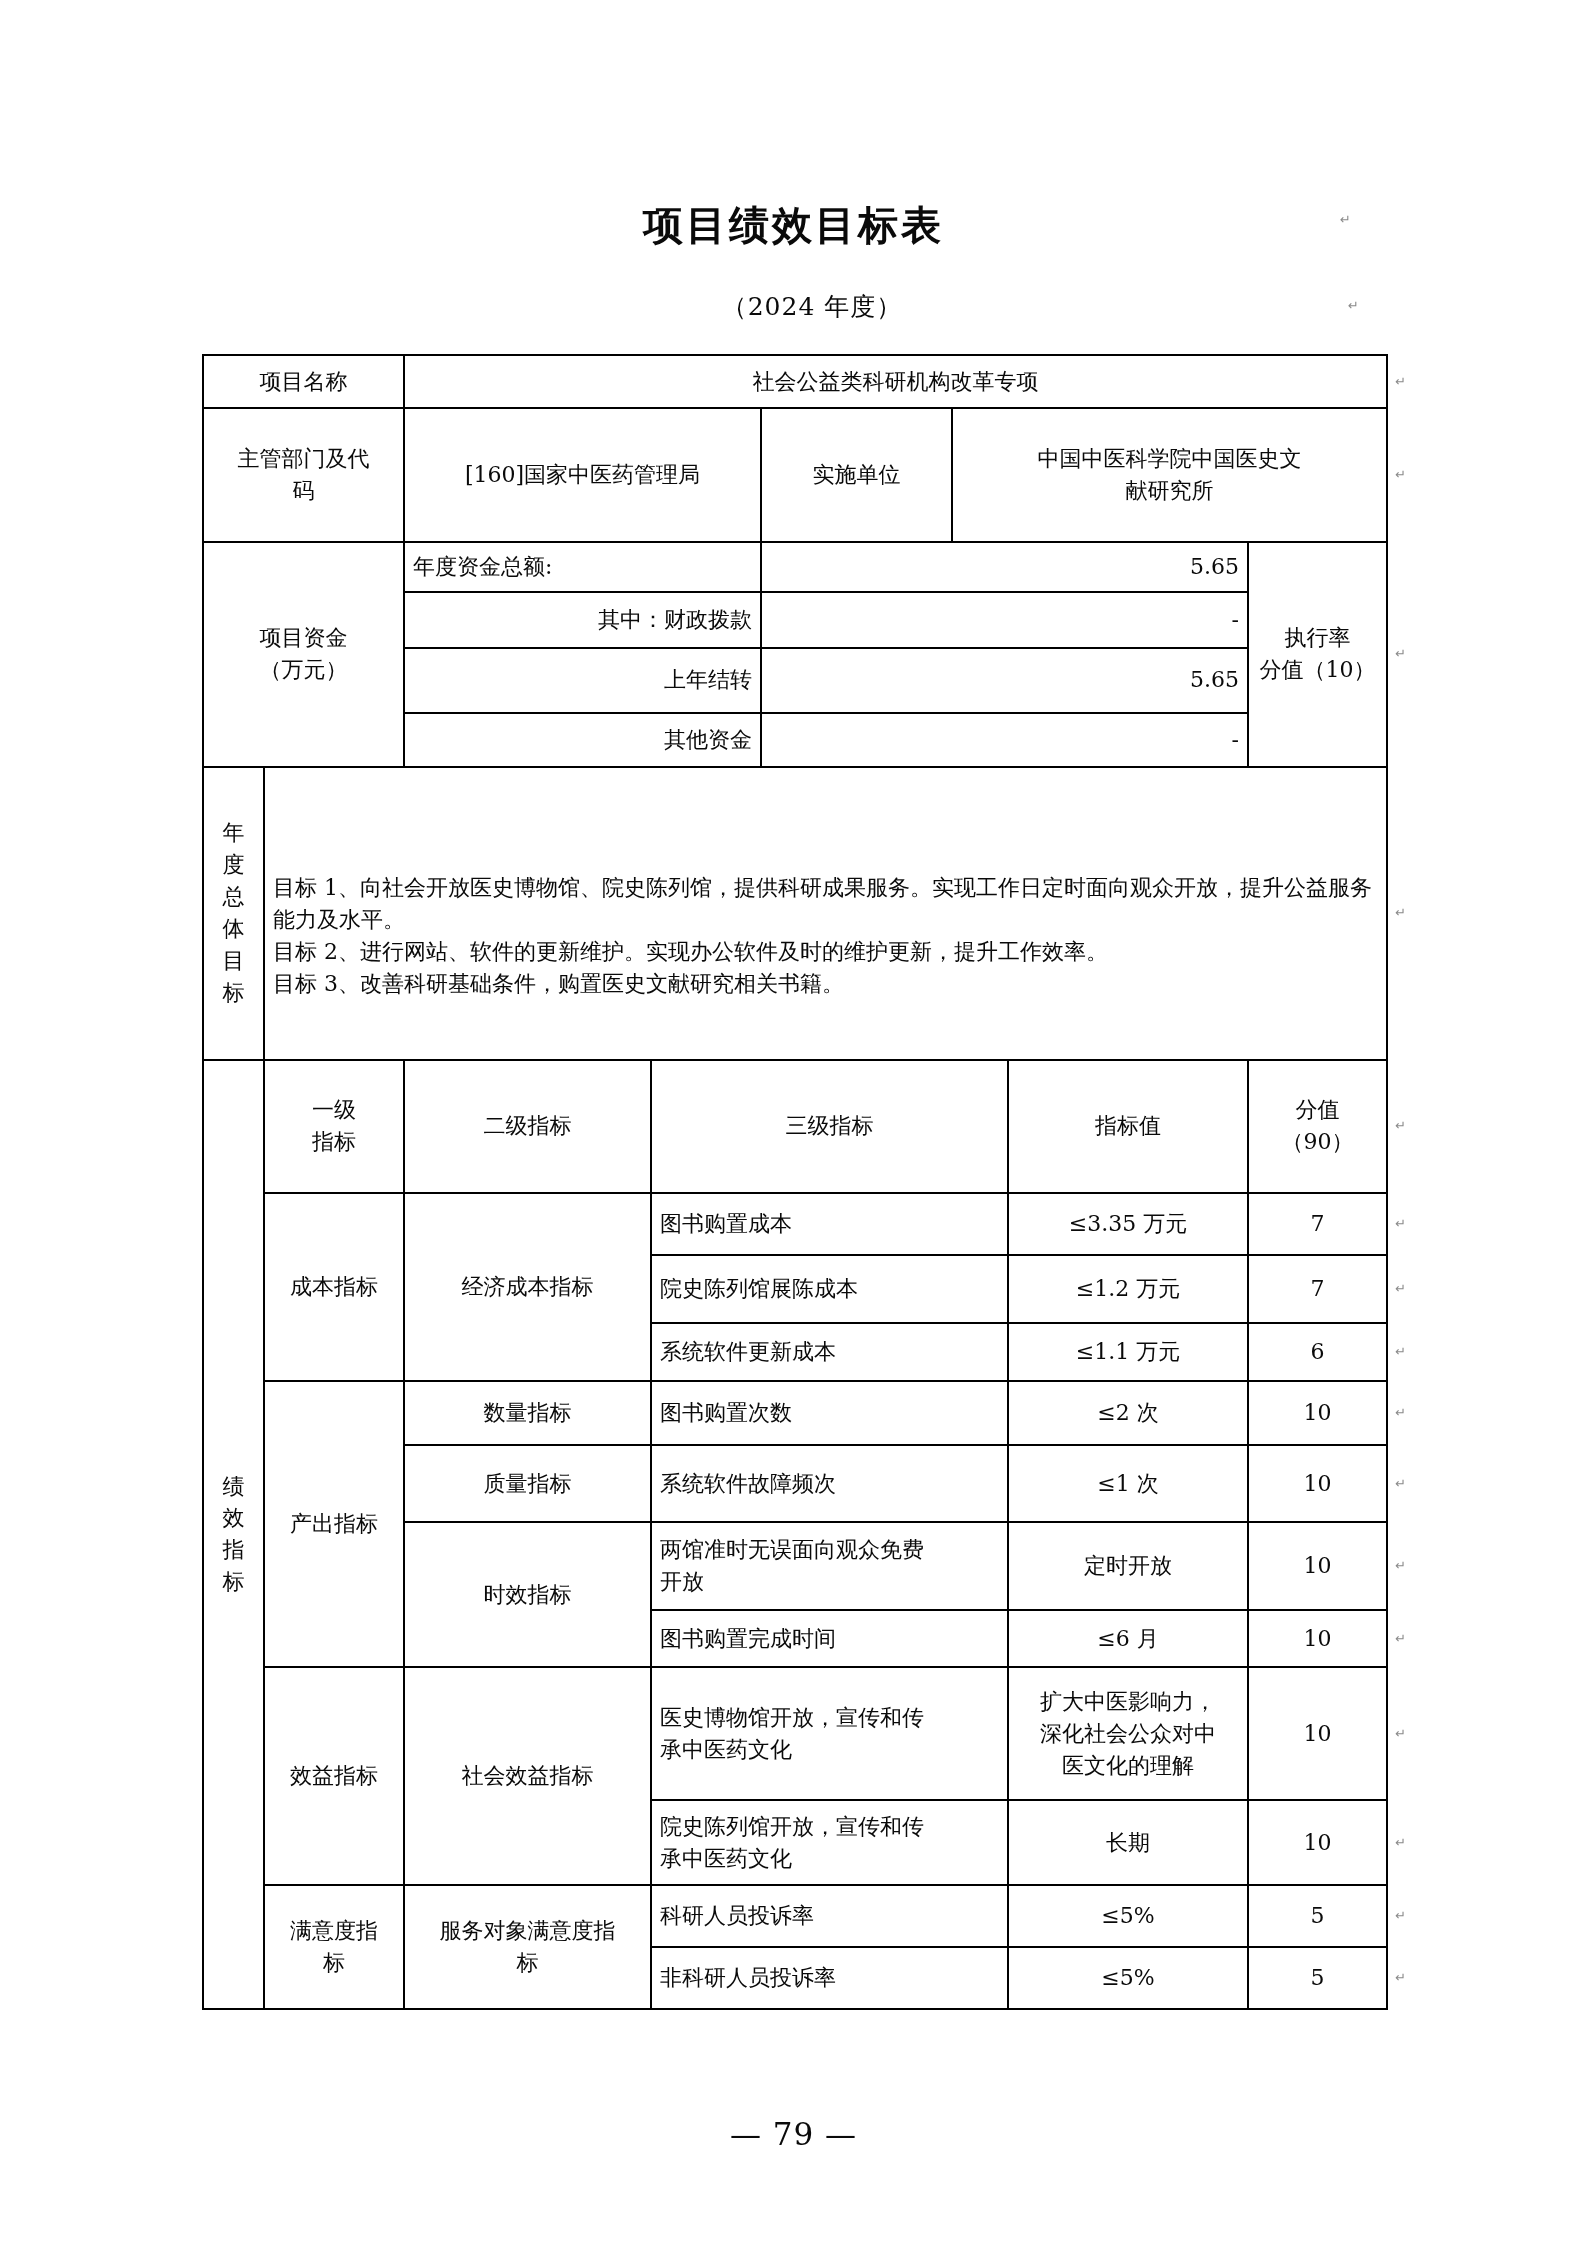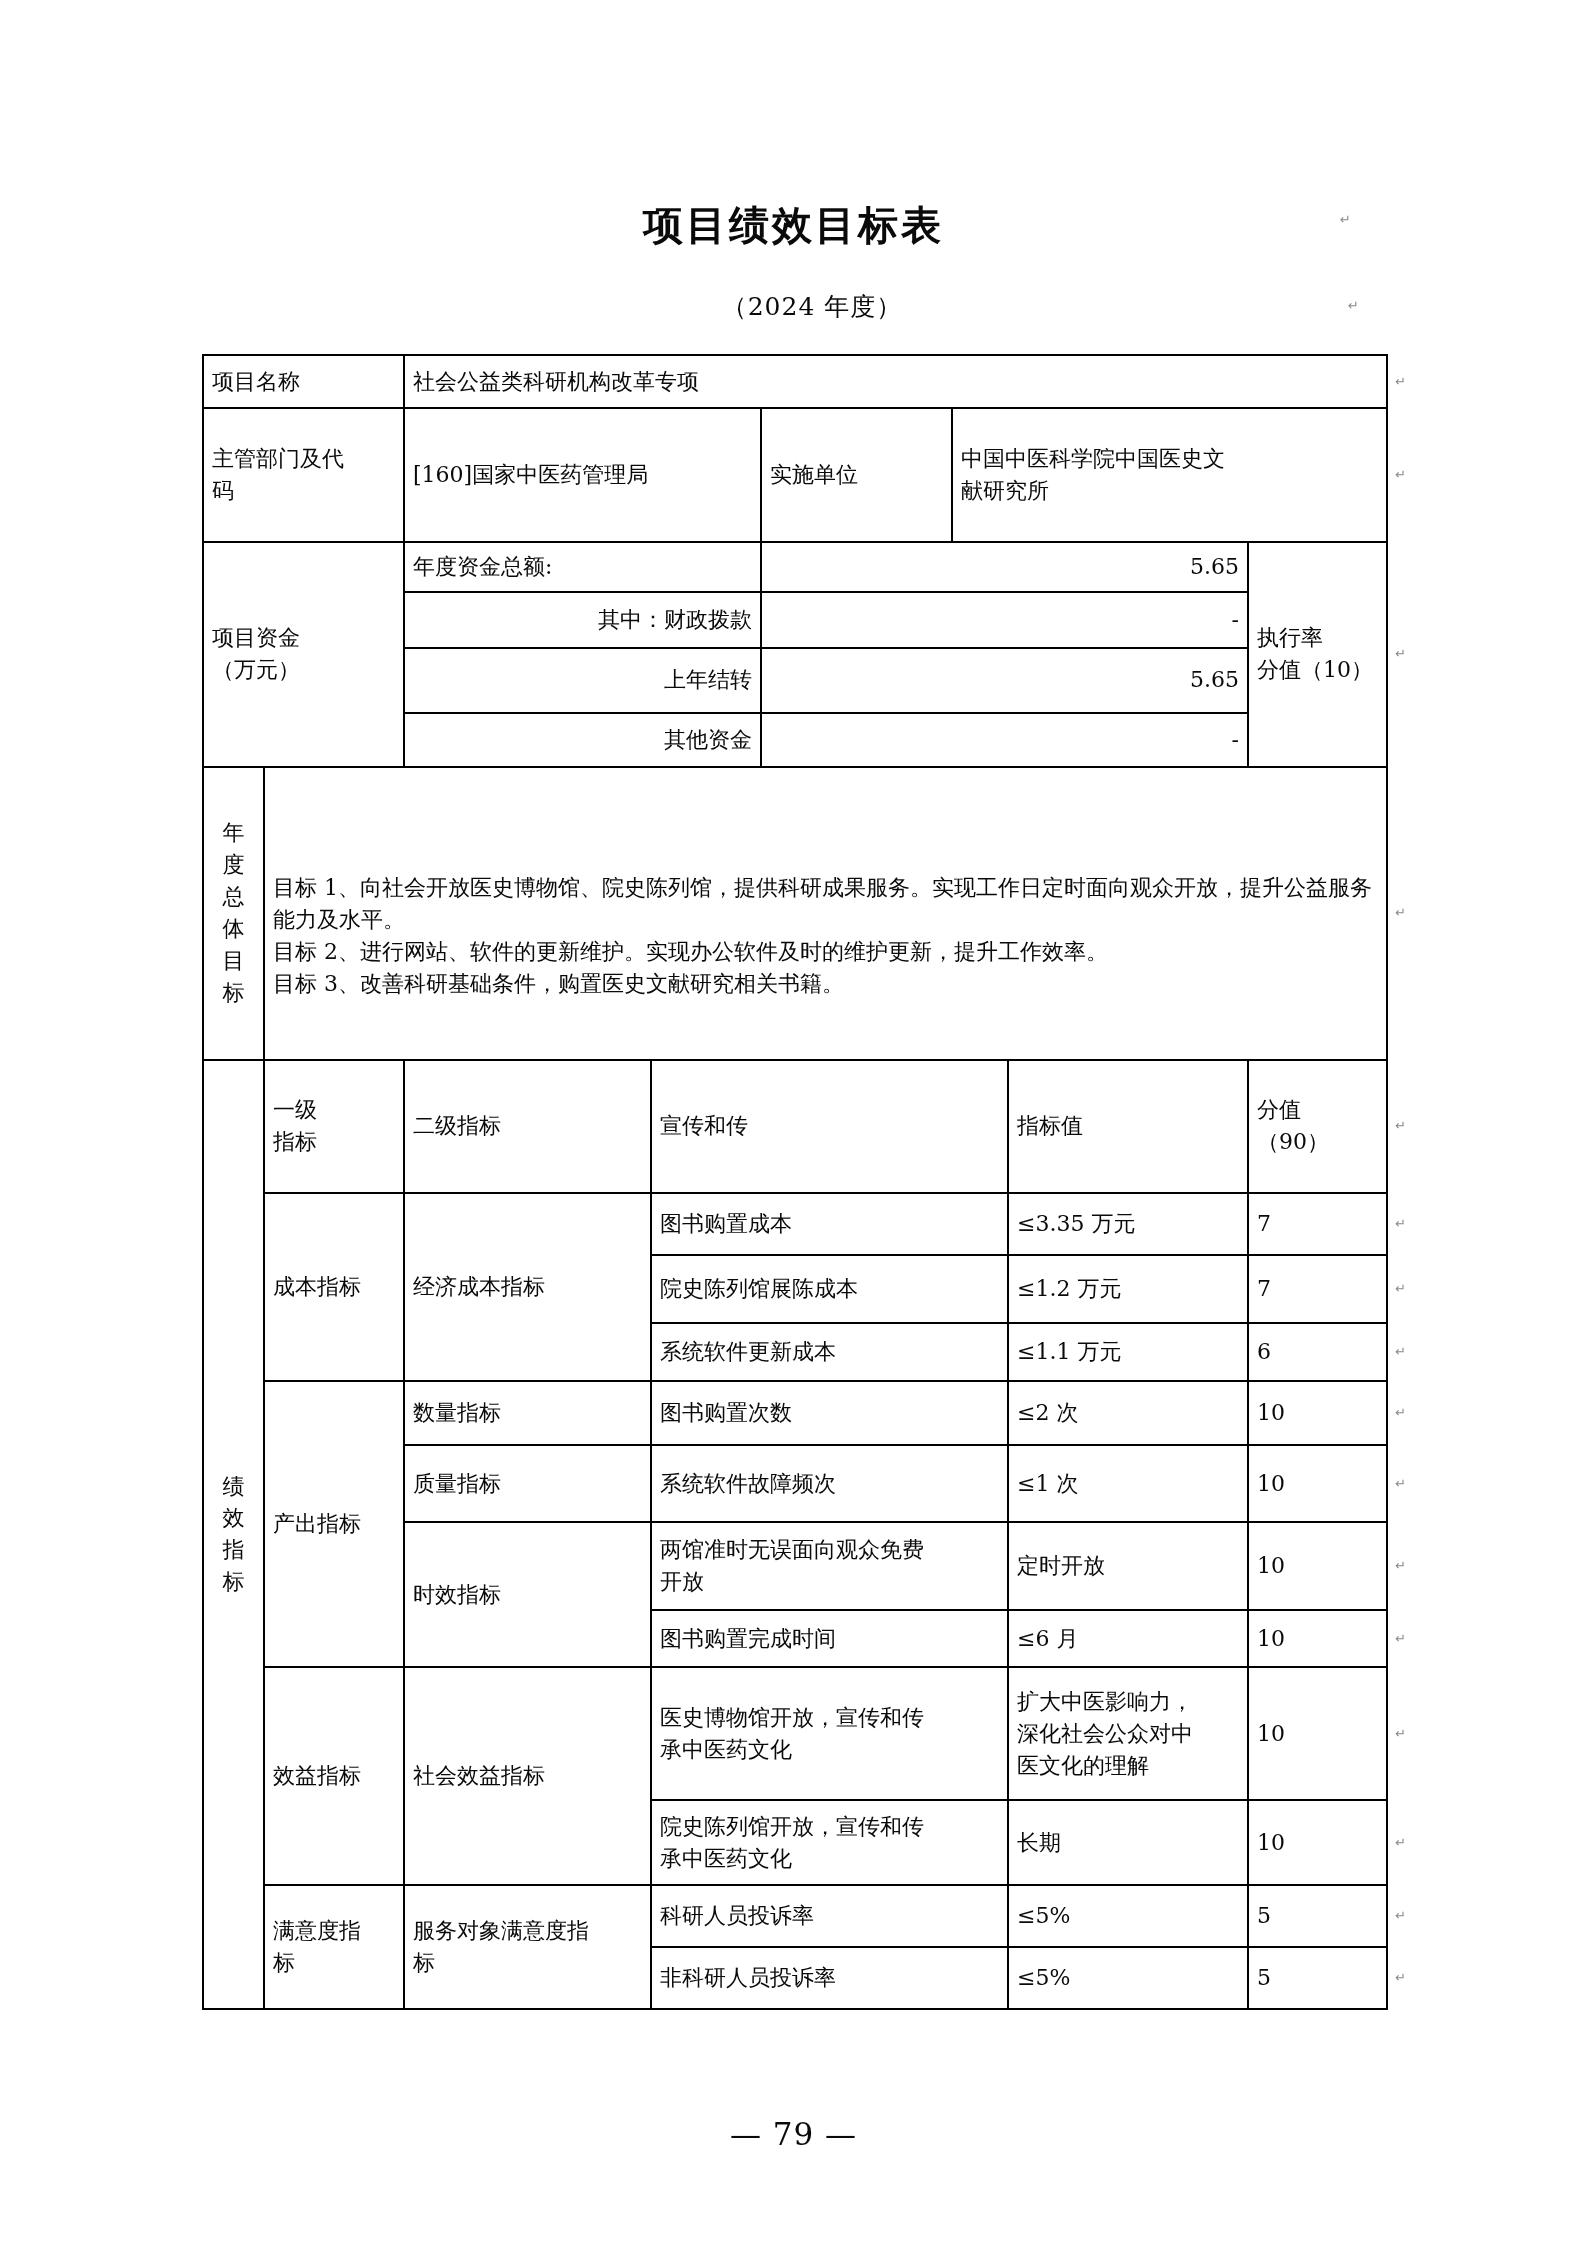--- a/index.html
+++ b/index.html
@@ -29,21 +29,21 @@
     font-size:22px;
   }
   table.main td{
     border:2px solid #000;
     vertical-align:middle;
     padding:2px 8px;
     line-height:1.45;
     position:relative;
     overflow:visible;
   }
-  .tc{text-align:left;}
+  .tc{text-align:center;}
   .tl{text-align:left;}
   .tr{text-align:right;}
   .pre{white-space:pre-line;}
   .vlabel{white-space:pre-line;text-align:center;padding:0;}
   .vl-goal{line-height:33px;}
   .vl-perf{line-height:60px;}
   .goal-cell{line-height:32px;padding:14px 12px 10px 14px;vertical-align:middle;}
   .goal-cell .pre{display:block;margin-top:46px;}
   .sub-label{padding-right:16px;}
   .num-val{padding-right:8px;margin-left:44px;}
@@ -145,21 +145,21 @@
   </tr>
 
   <tr style="height:97px">
     <td rowspan="12" class="vlabel vl-perf">绩
 效
 指
 标</td>
     <td class="tc pre">一级
 指标</td>
     <td class="tc">二级指标</td>
-    <td colspan="3" class="tc">宣传和传</td>
+    <td colspan="3" class="tc">三级指标</td>
     <td class="tc">指标值</td>
     <td class="tc pre">
       <span class="pre">分值
 （90）</span>
       <span class="pmark">↵</span>
     </td>
   </tr>
 
   <tr style="height:62px">
     <td rowspan="3" class="tc">成本指标</td>

